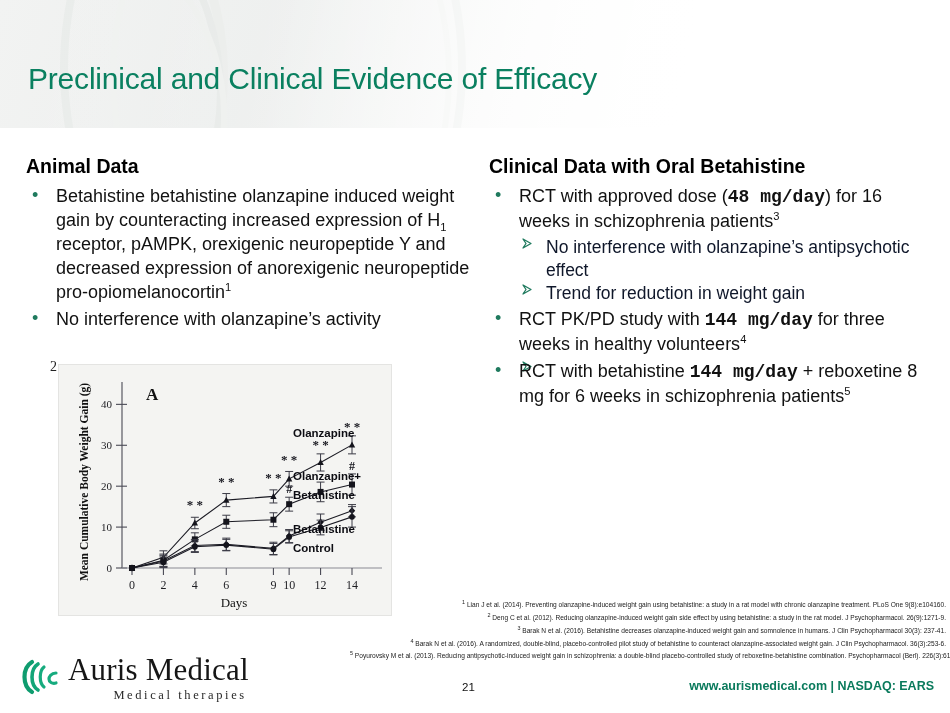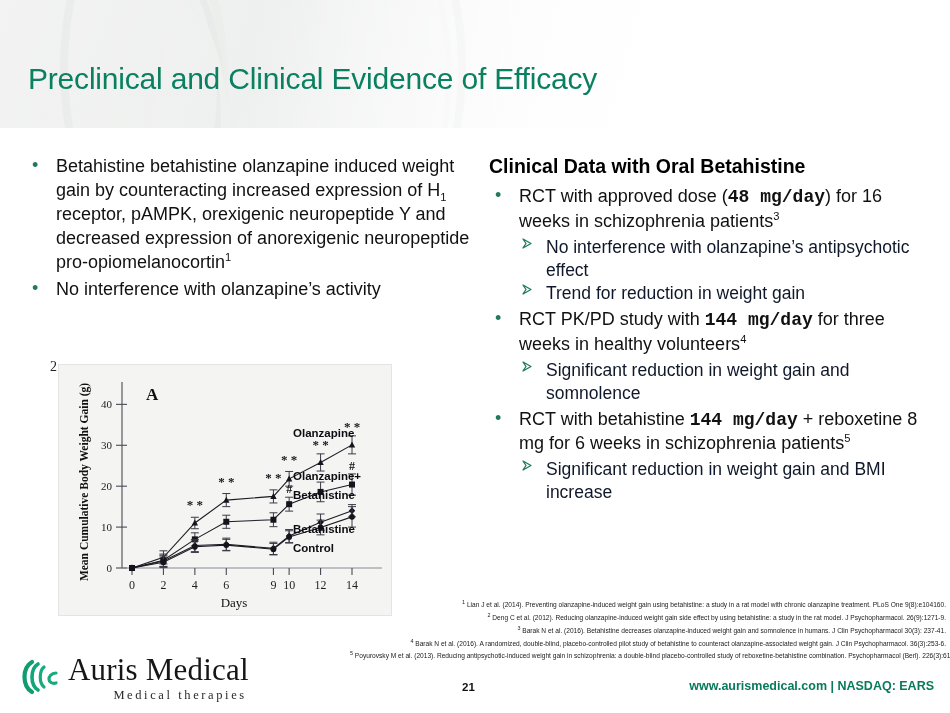--- a/index.html
+++ b/index.html
@@ -166,21 +166,21 @@
     color: #2a2a2a;
     letter-spacing: 2.6px;
     text-align: right;
     margin-top: 3px;
     margin-right: 2px;
   }
   .page-num {
     position: absolute;
     left: 462px; top: 681px;
     font-size: 11.5px;
-    font-weight: bold;
+    font-weight: normal;
     color: #111;
   }
   .site-line {
     position: absolute;
     right: 16px; top: 679px;
     font-size: 12.5px;
     font-weight: bold;
     color: #0a7a5c;
     white-space: nowrap;
     text-align: right;
@@ -196,20 +196,21 @@
     <div class="swirl s2"></div>
     <div class="swirl s3"></div>
     <div class="swirl s4"></div>
     <div class="swirl s5"></div>
 
     <div class="header-fade"></div>
   </div>
   <div class="slide-title">Preclinical and Clinical Evidence of Efficacy</div>
 
   <div class="col-left">
+    <div class="col-head">Animal Data</div>
     <ul class="lvl1" id="left-list">
         <li><span class="b1">•</span><span><span>Betahistine betahistine olanzapine induced weight gain by counteracting increased expression of H</span><sub class="sb">1</sub><span> receptor, pAMPK, orexigenic neuropeptide Y and decreased expression of anorexigenic neuropeptide pro-opiomelanocortin</span><sup class="ref">1</sup></span></li>
         <li><span class="b1">•</span><span><span>No interference with olanzapine’s activity</span></span></li>
       </ul>
   </div>
 
   <div class="col-right">
     <div class="col-head">Clinical Data with Oral Betahistine</div>
     <ul class="lvl1" id="right-list">
         <li><span class="b1">•</span><span><span>RCT with approved dose (</span><b class="dose">48 mg/day</b><span>) for 16 weeks in schizophrenia patients</span><sup class="ref">3</sup></span><ul class="lvl2">
@@ -222,29 +223,23 @@
                 <svg viewBox="0 0 13 13" width="13" height="13">
                   <path d="M2 2 L10 6.5 L2 11 L5 6.5 Z" fill="none" stroke="#1f7a5e" stroke-width="1.3" stroke-linejoin="round"></path>
                 </svg>
               </span><span><span>Trend for reduction in weight gain</span></span></li>
           </ul></li>
         <li><span class="b1">•</span><span><span>RCT PK/PD study with </span><b class="dose">144 mg/day</b><span> for three weeks in healthy volunteers</span><sup class="ref">4</sup></span><ul class="lvl2">
             <li><span class="b2">
                 <svg viewBox="0 0 13 13" width="13" height="13">
                   <path d="M2 2 L10 6.5 L2 11 L5 6.5 Z" fill="none" stroke="#1f7a5e" stroke-width="1.3" stroke-linejoin="round"></path>
                 </svg>
-              </span><span><span>Significant reduction in weight gain and somnolence</span></span></li>
+              </span></li>
           </ul></li>
-        <li><span class="b1">•</span><span><span>RCT with betahistine </span><b class="dose">144 mg/day</b><span> + reboxetine 8 mg for  6 weeks in schizophrenia patients</span><sup class="ref">5</sup></span><ul class="lvl2">
-            <li><span class="b2">
-                <svg viewBox="0 0 13 13" width="13" height="13">
-                  <path d="M2 2 L10 6.5 L2 11 L5 6.5 Z" fill="none" stroke="#1f7a5e" stroke-width="1.3" stroke-linejoin="round"></path>
-                </svg>
-              </span><span><span>Significant reduction in weight gain and BMI increase</span></span></li>
-          </ul></li>
+        <li><span class="b1">•</span><span><span>RCT with betahistine </span><b class="dose">144 mg/day</b><span> + reboxetine 8 mg for  6 weeks in schizophrenia patients</span><sup class="ref">5</sup></span></li>
       </ul>
   </div>
 
   <div class="figure-wrap">
     <div class="fig-ref">2</div>
     <div class="fig-box"></div>
     <svg class="fig-svg" id="chart-svg" width="345" height="256">
         <line x1="76" y1="22" x2="76" y2="208" stroke="#4a4a55" stroke-width="1.1"></line>
         <line x1="70" y1="208" x2="81" y2="208" stroke="#4a4a55" stroke-width="1.1"></line>
         <text x="66" y="212" text-anchor="end" font-family="&quot;Liberation Serif&quot;, serif" font-size="11" fill="#1d1d22">0</text>

